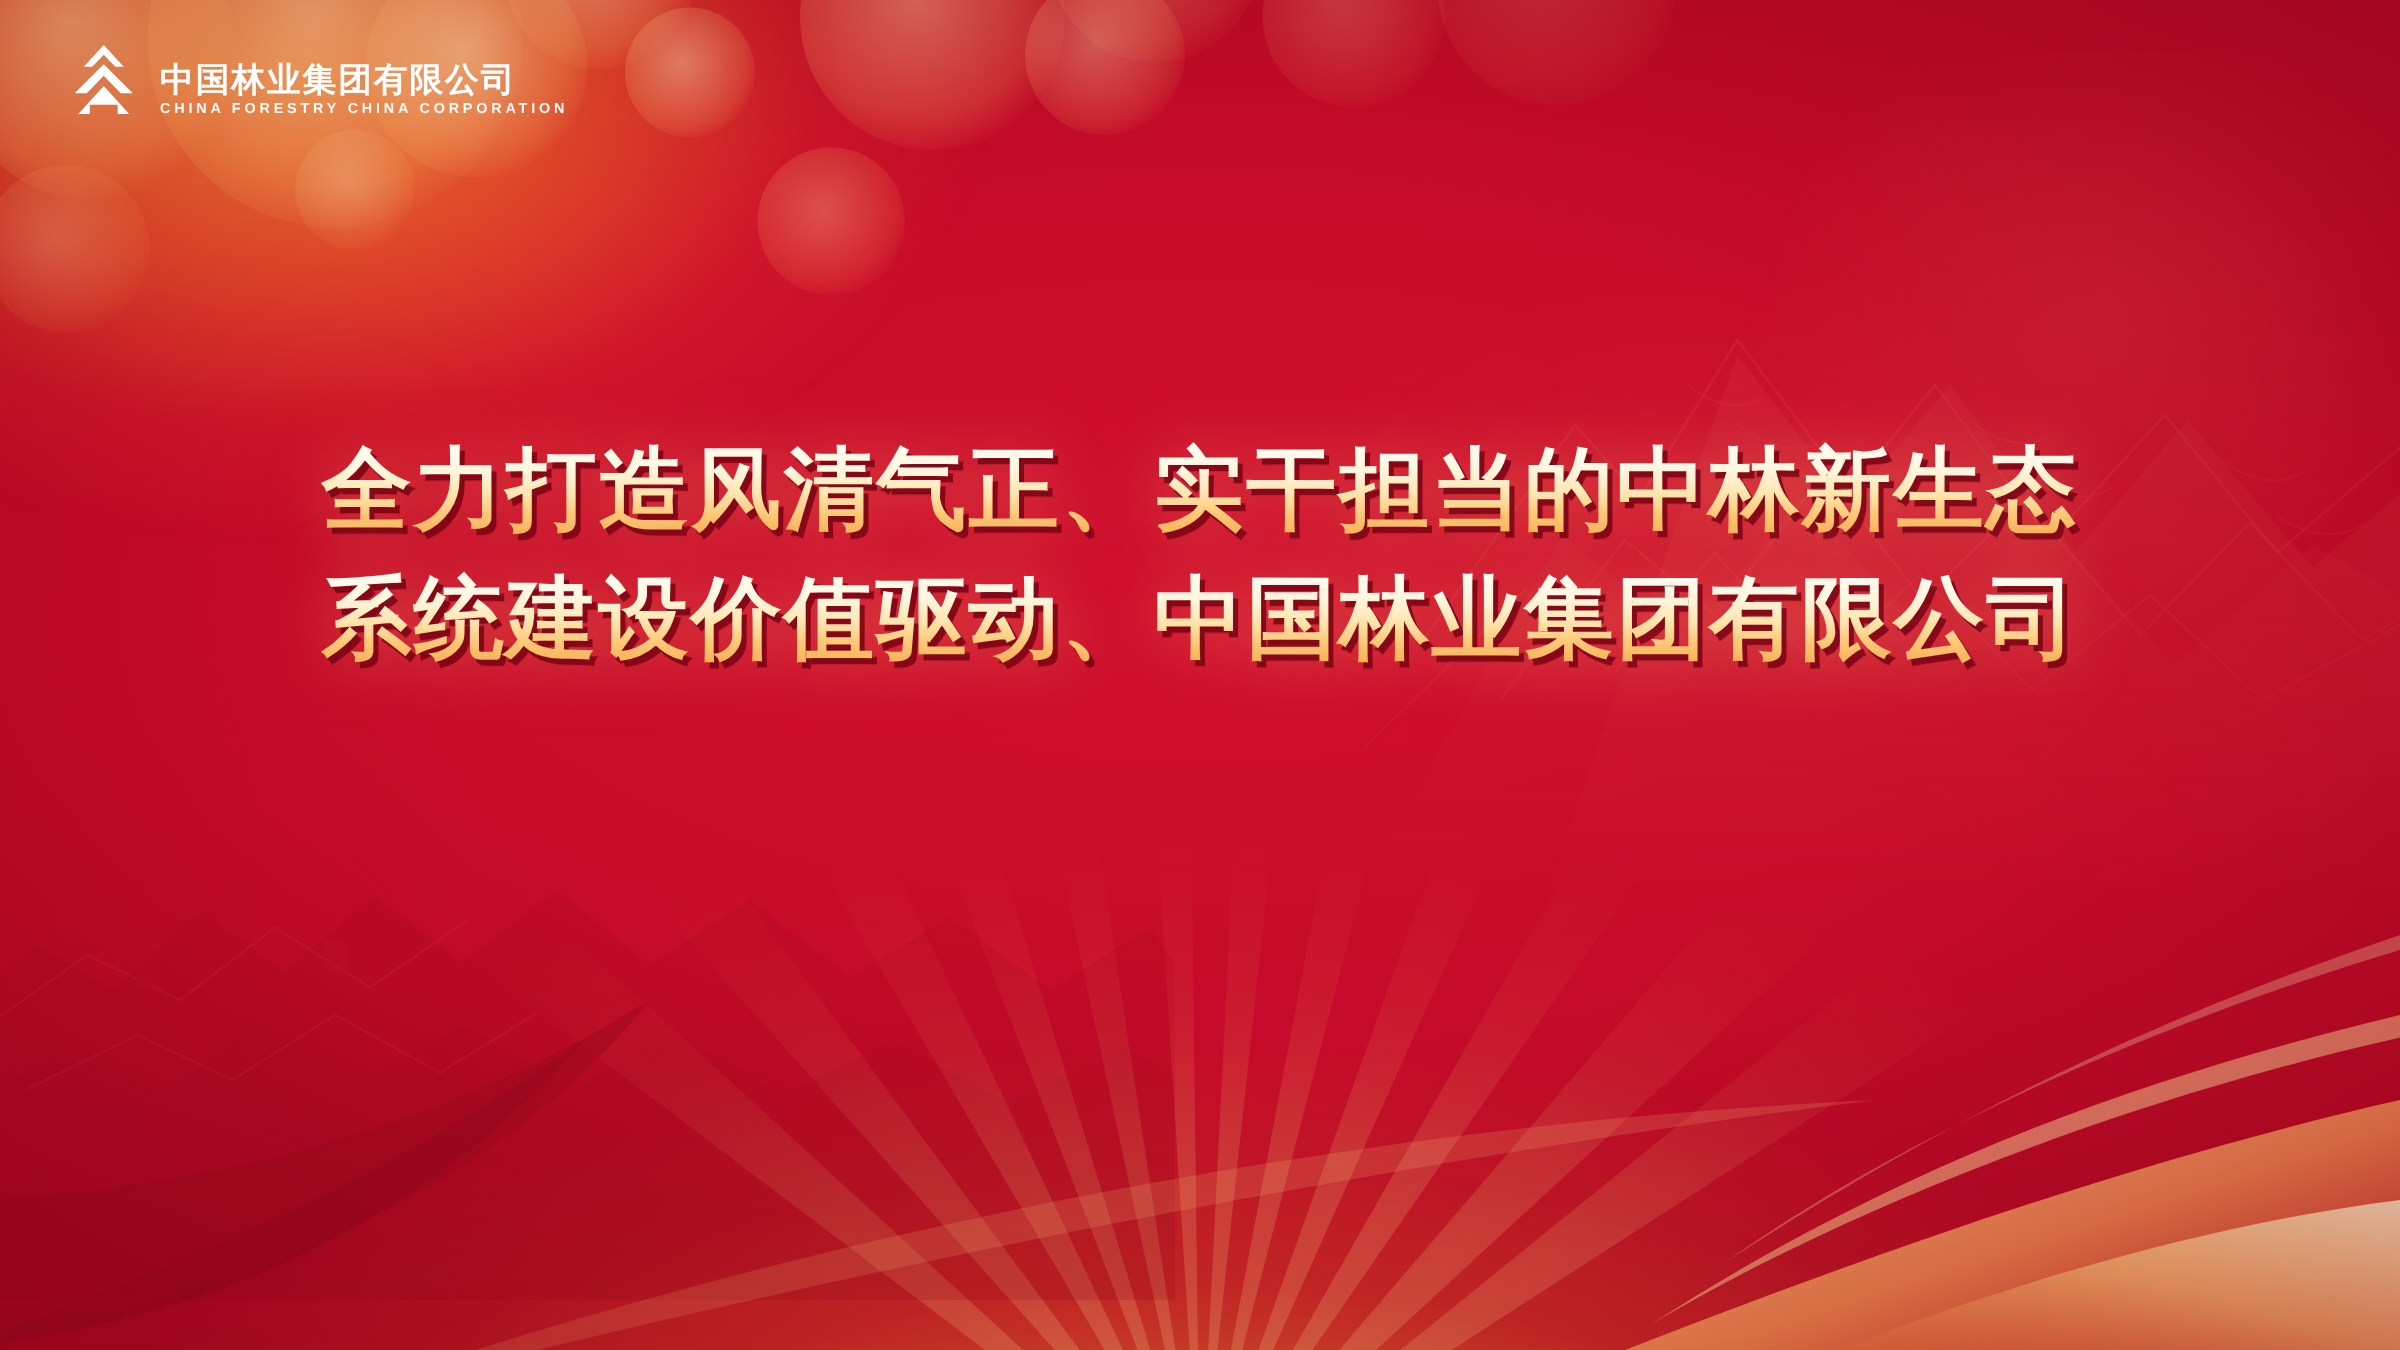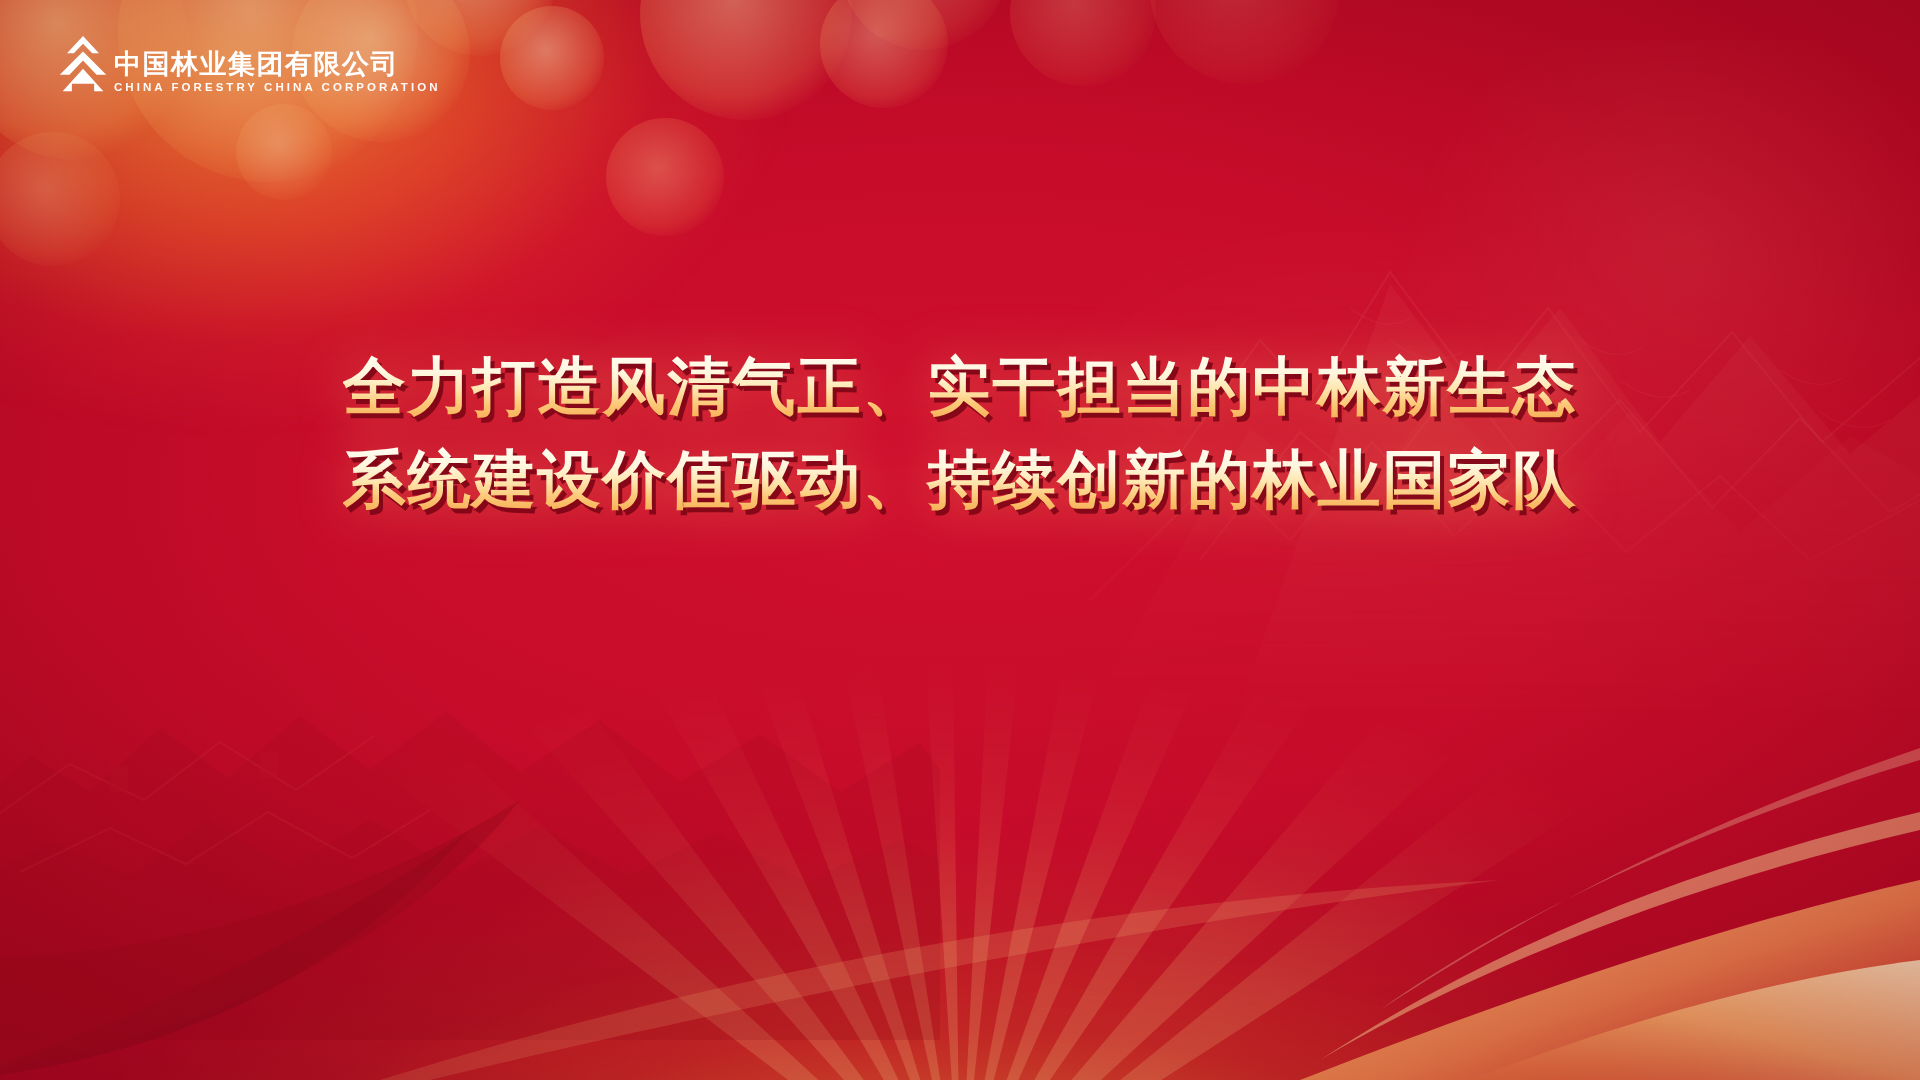--- a/index.html
+++ b/index.html
@@ -70,21 +70,21 @@
   
   .vignette{
     position:absolute;inset:0;
     background:radial-gradient(ellipse 78% 76% at 50% 46%, rgba(0,0,0,0) 42%, rgba(110,0,15,.30) 100%);
     pointer-events:none;
   }
 
   
   #logo{
     position:absolute;left:52px;top:33px;
-    display:flex;align-items:flex-end;
+    display:flex;align-items:flex-end;gap:14px;
     z-index:6;
   }
   #logo-mark{width:62px;height:62px;display:block;flex:none;}
   .logo-text{display:flex;flex-direction:column;gap:4px;padding-bottom:2px;}
   .logo-cn{
     color:#fff;font-size:27px;font-weight:700;letter-spacing:1.5px;
     line-height:1;white-space:nowrap;
   }
   .logo-en{
     color:#fff;font-size:11.5px;font-weight:600;letter-spacing:3.05px;
@@ -92,26 +92,26 @@
   }
 
   
   #headline{
     position:absolute;left:0;right:0;top:352px;
     z-index:5;
     display:flex;flex-direction:column;align-items:center;gap:22px;
   }
   .hl-line{
     position:relative;
-    font-size:63px;
+    font-size:72px;
     font-weight:900;
     line-height:1.12;
     letter-spacing:2px;
     white-space:nowrap;
-    font-family:Liberation Serif, serif;
+    font-family:Liberation Sans, sans-serif;
     background:linear-gradient(180deg,#fffdf4 0%,#fff6de 30%,#ffe6b0 52%,#fcc877 74%,#f6a94e 100%);
     -webkit-background-clip:text;background-clip:text;
     -webkit-text-fill-color:transparent;color:transparent;
     filter:drop-shadow(4px 5px 0 rgba(120,4,20,.85)) drop-shadow(0 0 26px rgba(255,190,110,.30));
   }
 
   
 </style>
 </head>
 <body>
@@ -250,16 +250,16 @@
       </g>
     </svg>
     <div class="logo-text">
       <div class="logo-cn">中国林业集团有限公司</div>
       <div class="logo-en">CHINA FORESTRY CHINA CORPORATION</div>
     </div>
   </div>
 
   <div id="headline">
     <div class="hl-line">全力打造风清气正、实干担当的中林新生态</div>
-    <div class="hl-line">系统建设价值驱动、持续创新的林业国家队</div>
+    <div class="hl-line">系统建设价值驱动、中国林业集团有限公司</div>
   </div>
 
 </div>
 
 </body></html>

